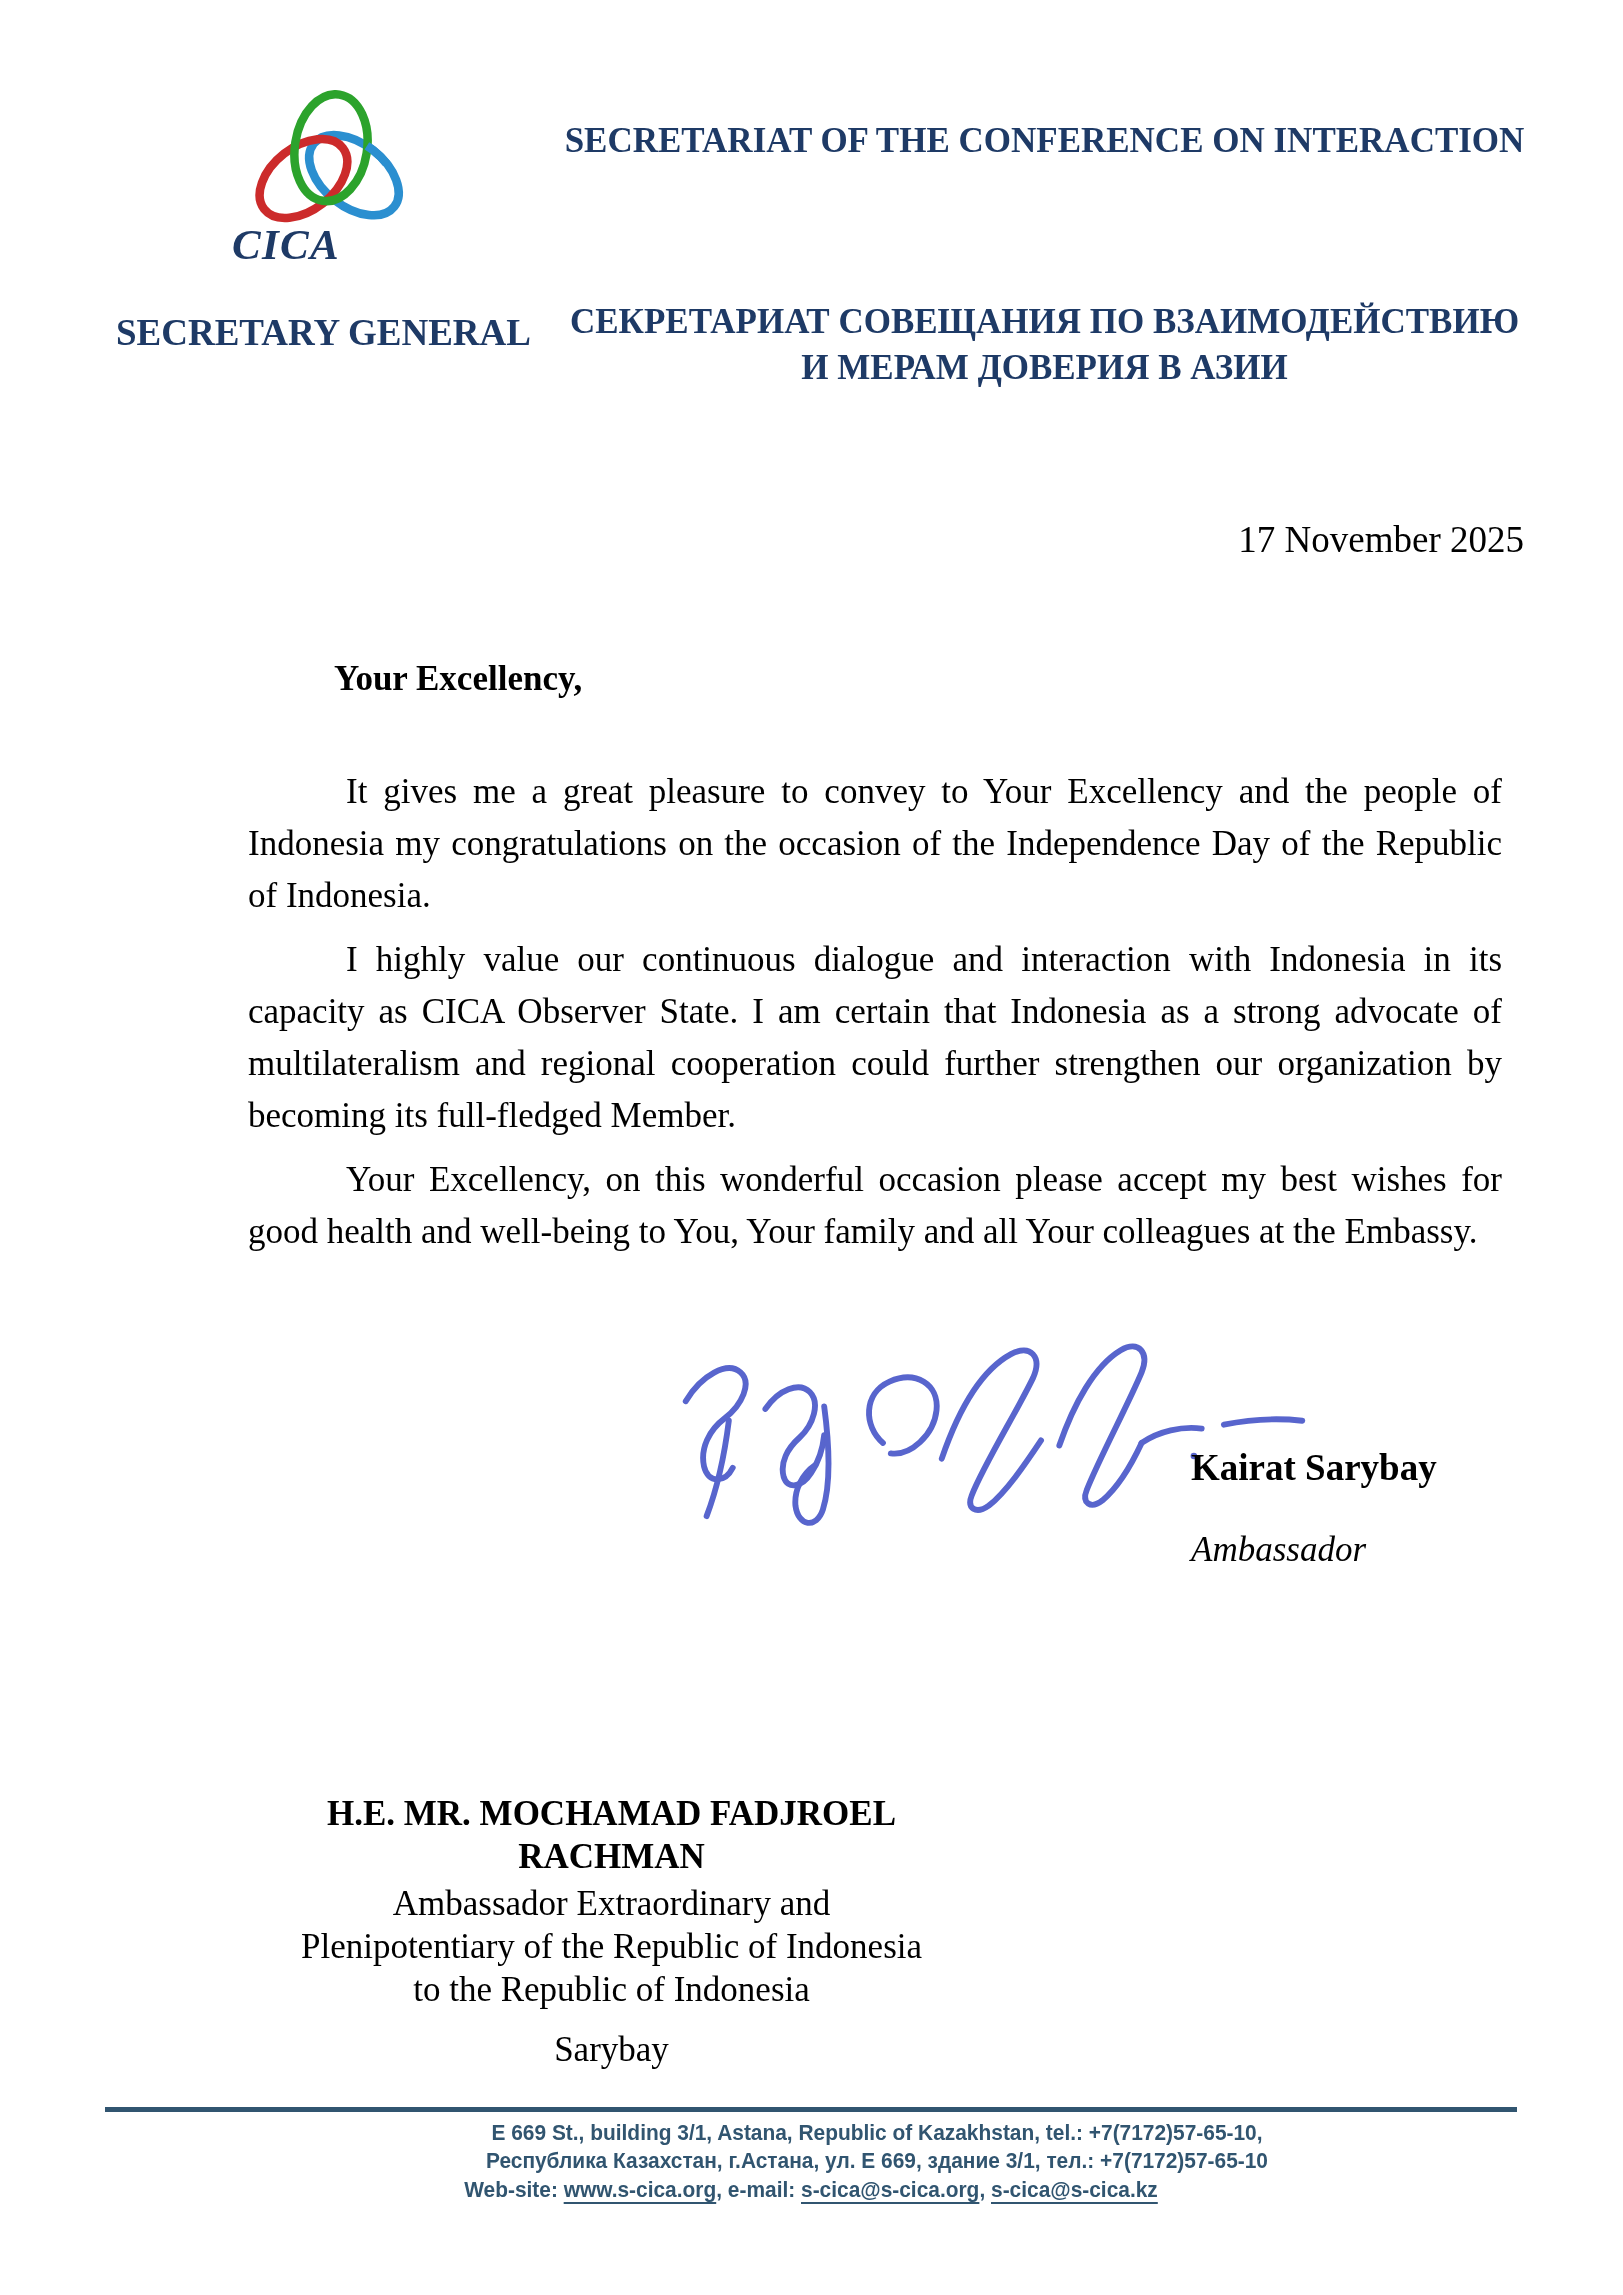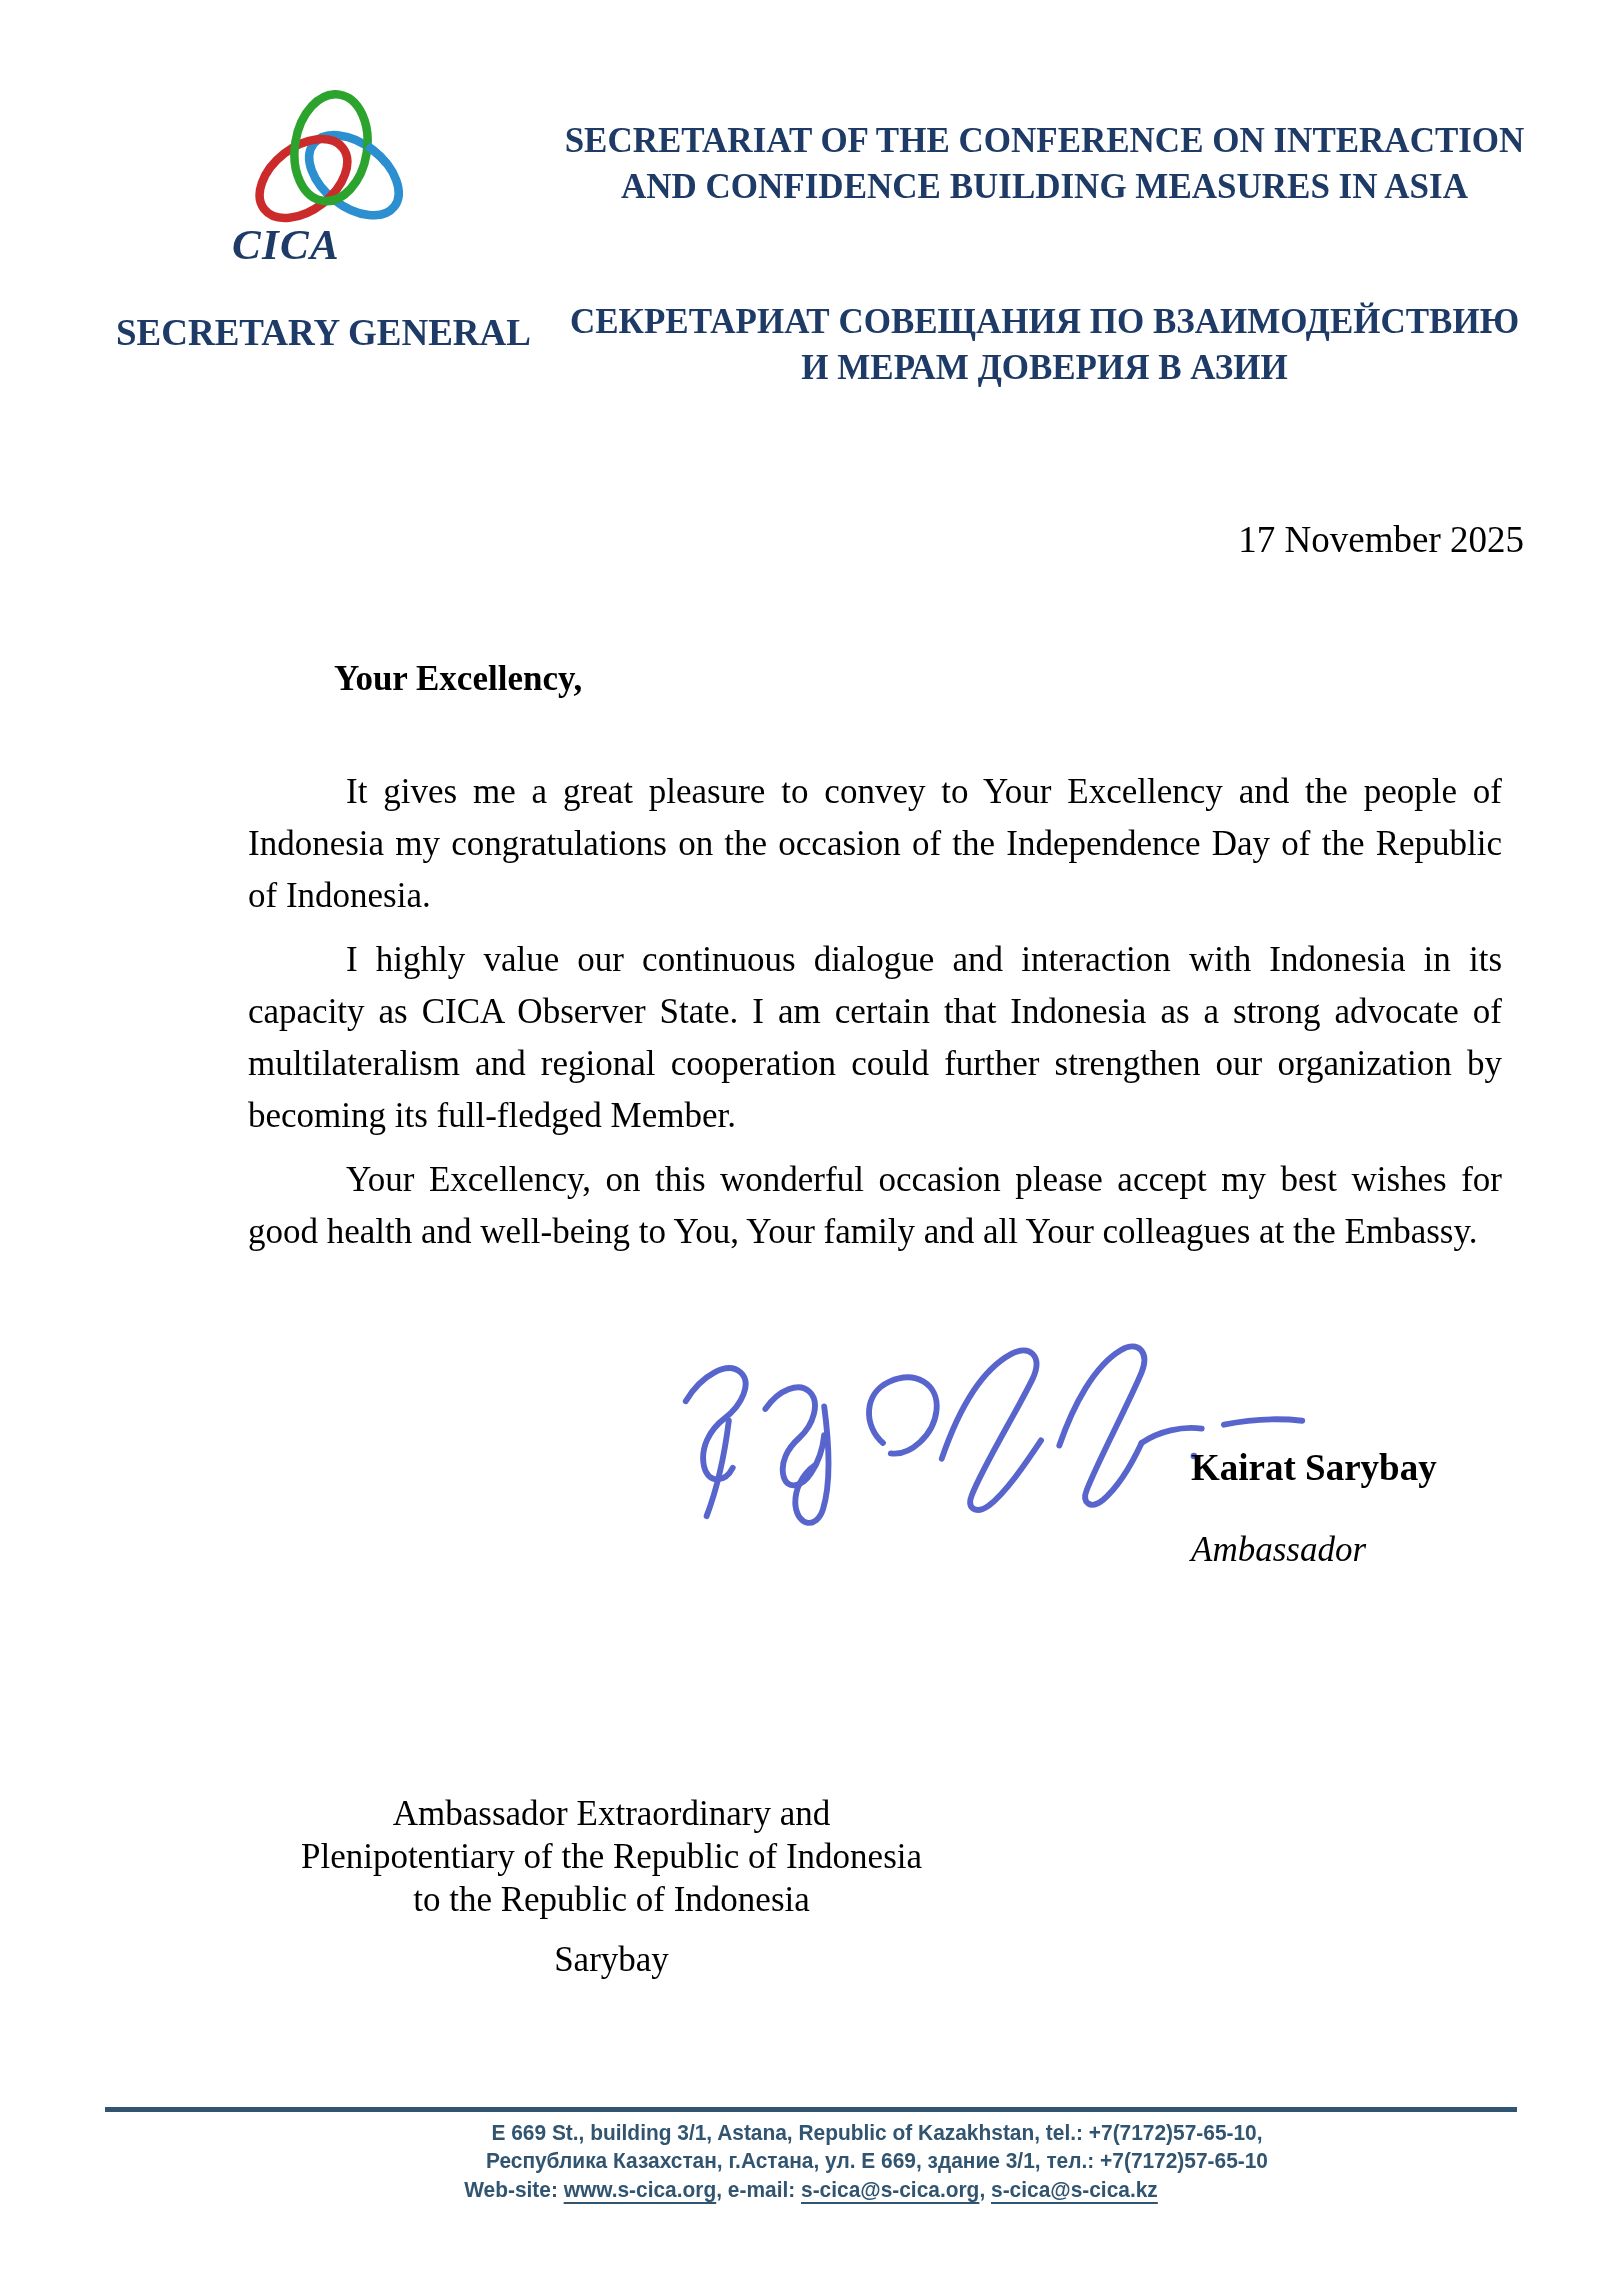--- a/index.html
+++ b/index.html
@@ -98,21 +98,20 @@
       <ellipse cx="83" cy="135" rx="76" ry="48" stroke="#cc2b2b" transform="rotate(-38 83 135)"></ellipse>
       <ellipse cx="125" cy="88" rx="55" ry="82" stroke="#2ca32c" transform="rotate(9 125 88)"></ellipse>
       <ellipse cx="160" cy="130" rx="78" ry="48" stroke="#2b8fd0" transform="rotate(38 160 130)" pathLength="100" stroke-dasharray="10 90" stroke-dashoffset="28"></ellipse>
     </g>
   </svg>
   <div class="logo-word">CICA</div>
   <div class="sec-gen">SECRETARY GENERAL</div>
 
   <div class="head-right head-en">
     <div>SECRETARIAT OF THE CONFERENCE ON INTERACTION</div>
-    <div>AND CONFIDENCE BUILDING MEASURES IN ASIA</div>
   </div>
   <div class="head-right head-ru">
     <div>СЕКРЕТАРИАТ СОВЕЩАНИЯ ПО ВЗАИМОДЕЙСТВИЮ</div>
     <div>И МЕРАМ ДОВЕРИЯ В АЗИИ</div>
   </div>
 
   <div class="date-line">17 November 2025</div>
 
   <div class="salutation">Your Excellency,</div>
 
@@ -136,20 +135,21 @@
       <circle cx="806" cy="196" r="5" fill="#4a58c9" stroke="none"></circle>
     </g>
   </svg>
 
   <div class="sign-block">
     <div class="sign-name">Kairat Sarybay</div>
     <div class="sign-title">Ambassador</div>
   </div>
 
   <div class="recipient">
+    <div class="r-name">H.E. MR. MOCHAMAD FADJROEL RACHMAN</div>
     <div>Ambassador Extraordinary and</div>
     <div>Plenipotentiary of the Republic of Indonesia</div>
     <div>to the Republic of Indonesia</div>
     <div class="r-city">Sarybay</div>
   </div>
 
   <div class="footer-rule"></div>
   <div class="footer-line f1">E 669 St., building 3/1, Astana, Republic of Kazakhstan, tel.: +7(7172)57-65-10,</div>
   <div class="footer-line f2">Республика Казахстан, г.Астана, ул. Е 669, здание 3/1, тел.: +7(7172)57-65-10</div>
   <div class="footer-line f3"><span>Web-site: </span><span class="f-link">www.s-cica.org</span><span>, e-mail: </span><span class="f-link">s-cica@s-cica.org</span><span>, </span><span class="f-link">s-cica@s-cica.kz</span></div>

